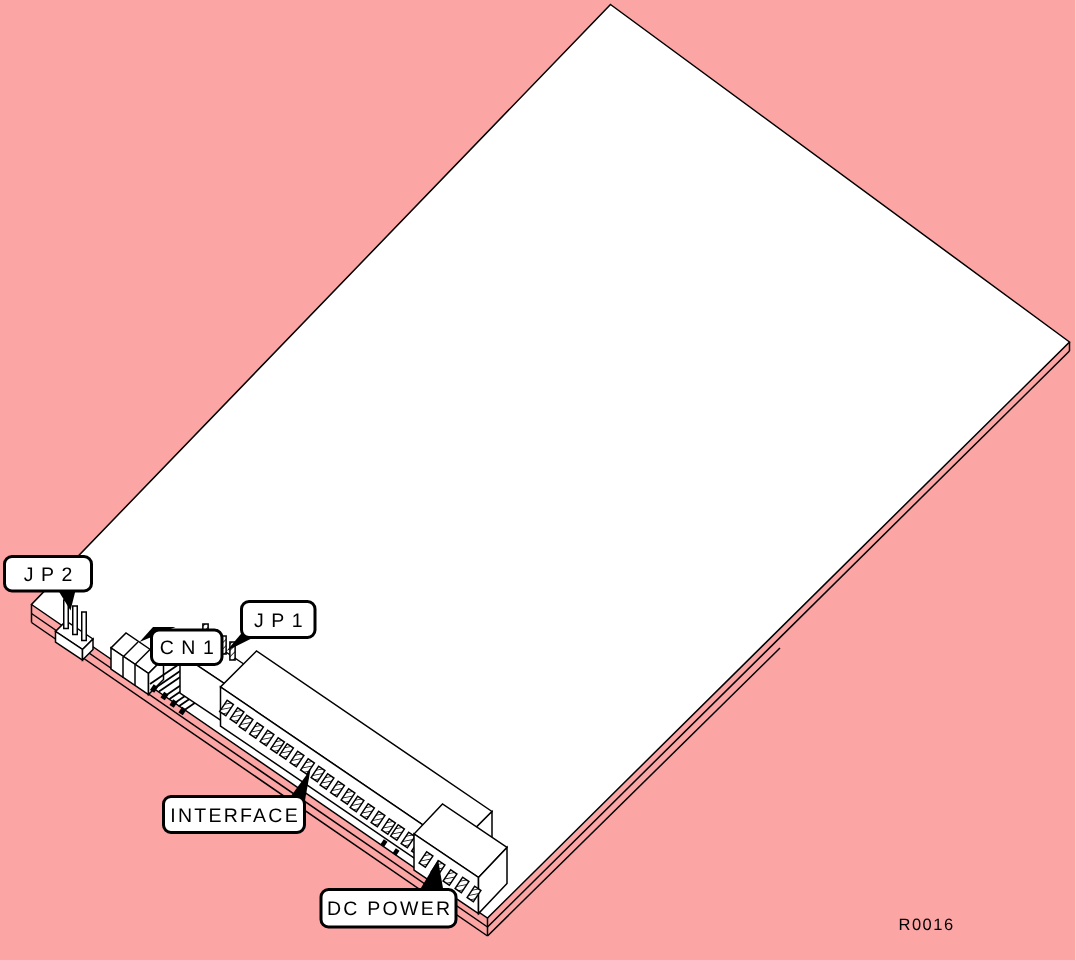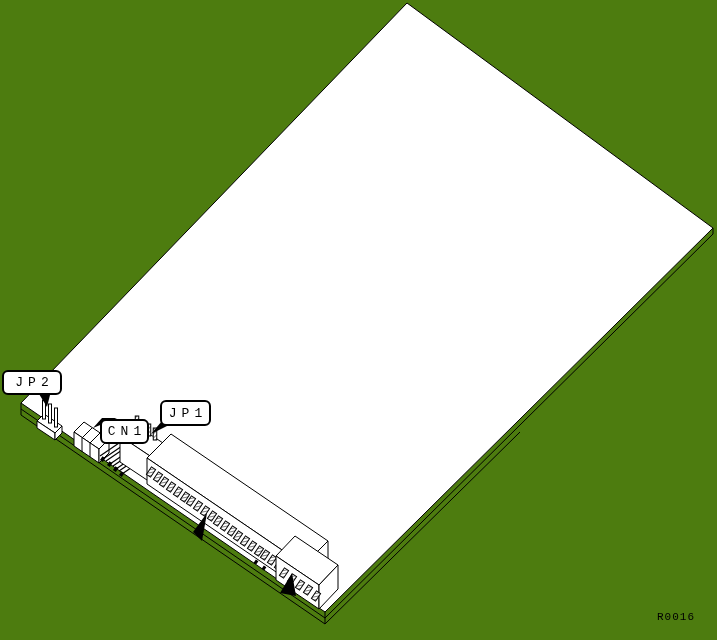--- a/index.html
+++ b/index.html
@@ -1,36 +1,36 @@
 <!DOCTYPE html>
 <html><head>
 <meta charset="utf-8">
 <style>
   html,body { margin:0; padding:0; background:#ffffff; }
   .stage {
     position:relative; width:717px; height:640px;
-    background:#4d7c0f; overflow:hidden;
-    font-family:Liberation Mono, monospace;
+    background:#fca5a5; overflow:hidden;
+    font-family:Liberation Sans, sans-serif;
   }
   .stage svg { position:absolute; left:0; top:0; }
   .ln   { fill:none; stroke:#000; stroke-width:1; }
   .ln2  { fill:none; stroke:#000; stroke-width:1.2; }
   .face { fill:#ffffff; stroke:#000; stroke-width:1; }
   .blk  { fill:#000000; stroke:none; }
   .pinfill { fill:url(#hatch); stroke:#000; stroke-width:1; }
   .callout {
     position:absolute; background:#ffffff;
     border:2px solid #000000; border-radius:6px;
     display:flex; align-items:center; justify-content:center;
     font-size:13px; color:#000; white-space:pre; z-index:3;
   }
   .ls-wide   { letter-spacing:5px; text-indent:5px; }
   .ls-narrow { letter-spacing:1.5px; text-indent:1.5px; }
   .refcode {
-    position:absolute; left:634px; top:611px;
+    position:absolute; left:576px; top:611px;
     font-size:11px; letter-spacing:1px; color:#000; z-index:3;padding-left:23px;
   }
 </style>
 </head>
 <body>
 
 <div class="stage">
 
   <svg width="717" height="640" viewBox="0 0 717 640">
     <defs>
@@ -145,15 +145,17 @@
       <polygon class="blk" points="102,418 117,418 93,428"></polygon>
       <polygon class="blk" points="162,421 177,421 151,434"></polygon>
       <polygon class="blk" points="193,532 202,541 207,513"></polygon>
       <polygon class="blk" points="280,593 296,596 292,573"></polygon>
     </g>
   </svg>
 
   <div class="callout ls-wide" style="left:2px;   top:370px; width:56px; height:21px;">JP2</div>
   <div class="callout ls-wide" style="left:100px; top:419px; width:45px; height:21px;">CN1</div>
   <div class="callout ls-wide" style="left:160px; top:400px; width:47px; height:22px;text-align:center;">JP1</div>
+  <div class="callout ls-narrow" style="left:108px; top:530px; width:92px; height:22px;">INTERFACE</div>
+  <div class="callout ls-narrow" style="left:213px; top:592px; width:88px; height:23px;">DC POWER</div>
 
   <div class="refcode">R0016</div>
 </div>
 
 </body></html>

